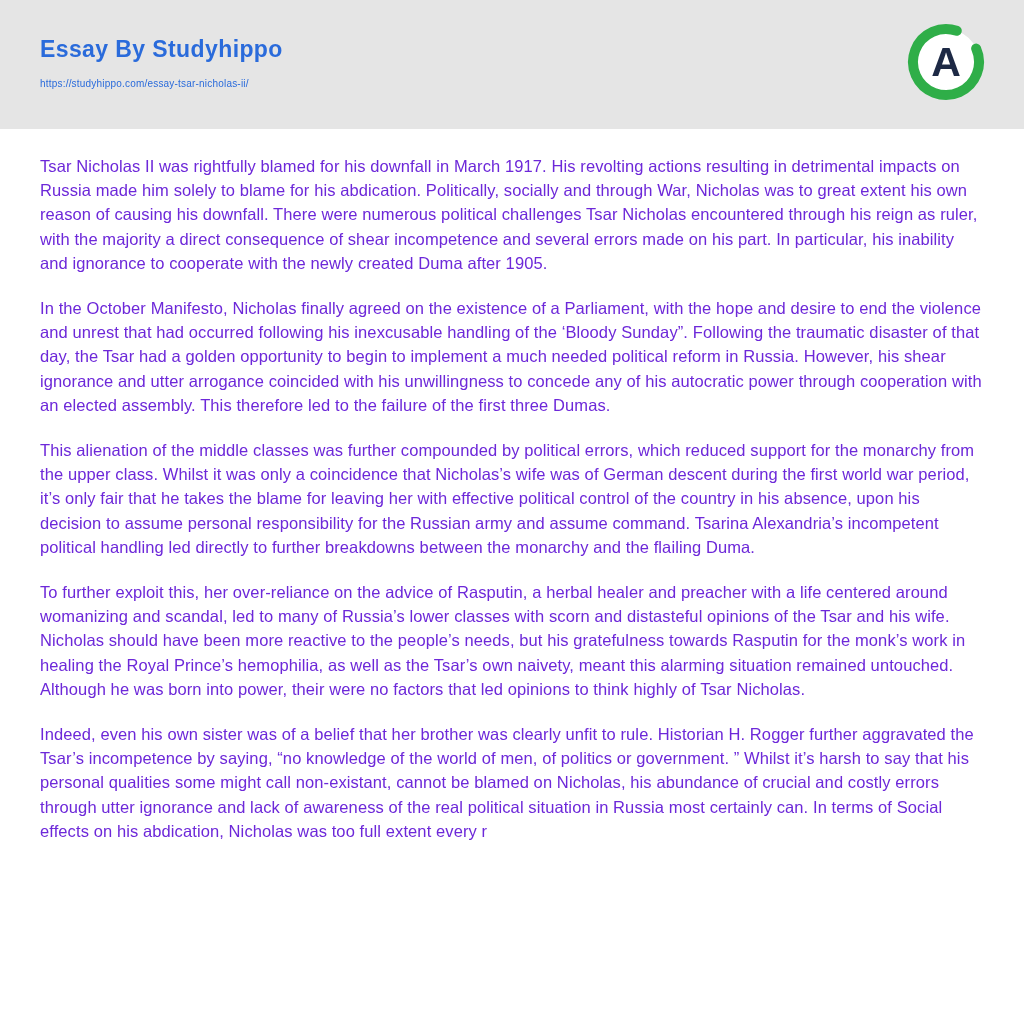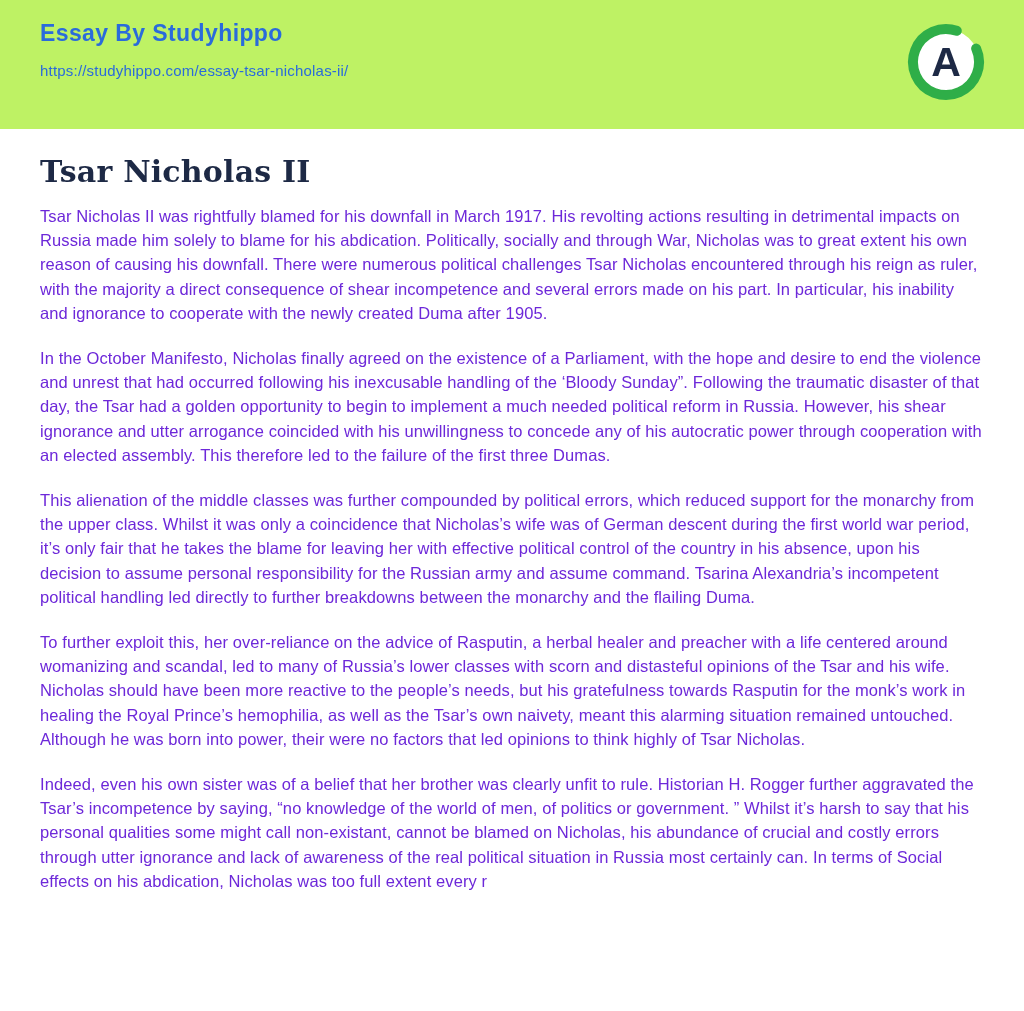--- a/index.html
+++ b/index.html
@@ -3,38 +3,38 @@
 <meta charset="utf-8">
 <style>
   * { margin: 0; padding: 0; box-sizing: border-box; }
   html, body {
     width: 1024px; height: 1011px;
     background: #ffffff;
     overflow: hidden;
     font-family: "Liberation Sans", sans-serif;
   }
   .header {
-    background: #bef264;
+    background: #e5e5e5;
     height: 129px;
-    padding: 20px 40px 24px 40px;
+    padding: 36px 40px 24px 40px;
     position: relative;
   }
   .site-name {
     display: block;
     color: #2a6bdb;
     font-size: 23px;
     font-weight: 700;
     letter-spacing: 0.4px;
     text-decoration: none;
     cursor: pointer;
   }
   .page-url {
     display: block;
     color: #2a6bdb;
-    font-size: 15px;
+    font-size: 10px;
     letter-spacing: 0.2px;
     text-decoration: none;
     margin-top: 15px;
     cursor: pointer;
   }
   .logo {
     position: absolute;
     top: 22px;
     right: 38px;
     width: 80px;
@@ -67,21 +67,20 @@
   <a class="page-url">https://studyhippo.com/essay-tsar-nicholas-ii/</a>
   <div class="logo">
     <svg width="80" height="80" viewBox="0 0 80 80">
       <circle cx="40" cy="40" r="33" fill="#ffffff" stroke="#2fae48" stroke-width="10" stroke-linecap="round" stroke-dasharray="180 27" transform="rotate(-24 40 40)"></circle>
       <text x="40" y="54" text-anchor="middle" font-family="Liberation Sans, sans-serif" font-size="41" font-weight="bold" fill="#1d2945">A</text>
     </svg>
   </div>
 </header>
 
 <main class="main">
-  <h1 class="title">Tsar Nicholas II</h1>
   <div class="article">
     <p>Tsar Nicholas II was rightfully blamed for his downfall in March 1917. His revolting actions resulting in detrimental impacts on Russia made him solely to blame for his abdication. Politically, socially and through War, Nicholas was to great extent his own reason of causing his downfall. There were numerous political challenges Tsar Nicholas encountered through his reign as ruler, with the majority a direct consequence of shear incompetence and several errors made on his part. In particular, his inability and ignorance to cooperate with the newly created Duma after 1905.</p>
     <p>In the October Manifesto, Nicholas finally agreed on the existence of a Parliament, with the hope and desire to end the violence and unrest that had occurred following his inexcusable handling of the ‘Bloody Sunday”. Following the traumatic disaster of that day, the Tsar had a golden opportunity to begin to implement a much needed political reform in Russia. However, his shear ignorance and utter arrogance coincided with his unwillingness to concede any of his autocratic power through cooperation with an elected assembly. This therefore led to the failure of the first three Dumas.</p>
     <p>This alienation of the middle classes was further compounded by political errors, which reduced support for the monarchy from the upper class. Whilst it was only a coincidence that Nicholas’s wife was of German descent during the first world war period, it’s only fair that he takes the blame for leaving her with effective political control of the country in his absence, upon his decision to assume personal responsibility for the Russian army and assume command. Tsarina Alexandria’s incompetent political handling led directly to further breakdowns between the monarchy and the flailing Duma.</p>
     <p>To further exploit this, her over-reliance on the advice of Rasputin, a herbal healer and preacher with a life centered around womanizing and scandal, led to many of Russia’s lower classes with scorn and distasteful opinions of the Tsar and his wife. Nicholas should have been more reactive to the people’s needs, but his gratefulness towards Rasputin for the monk’s work in healing the Royal Prince’s hemophilia, as well as the Tsar’s own naivety, meant this alarming situation remained untouched. Although he was born into power, their were no factors that led opinions to think highly of Tsar Nicholas.</p>
     <p>Indeed, even his own sister was of a belief that her brother was clearly unfit to rule. Historian H. Rogger further aggravated the Tsar’s incompetence by saying, “no knowledge of the world of men, of politics or government. ” Whilst it’s harsh to say that his personal qualities some might call non-existant, cannot be blamed on Nicholas, his abundance of crucial and costly errors through utter ignorance and lack of awareness of the real political situation in Russia most certainly can. In terms of Social effects on his abdication, Nicholas was too full extent every r</p>
   </div>
 </main>
 
 </body></html>

